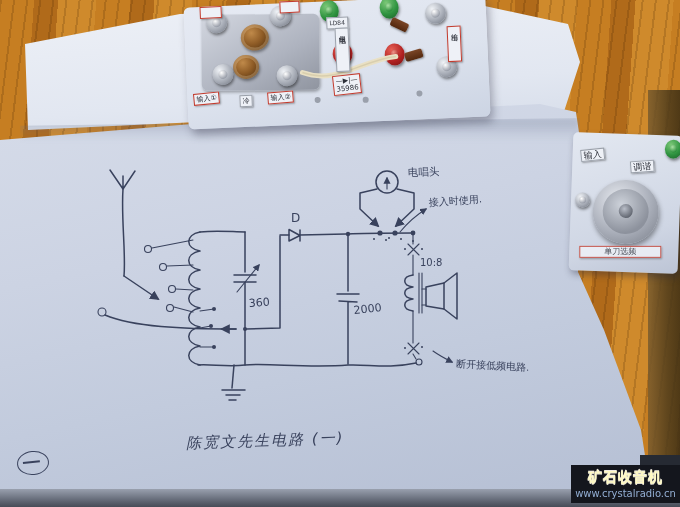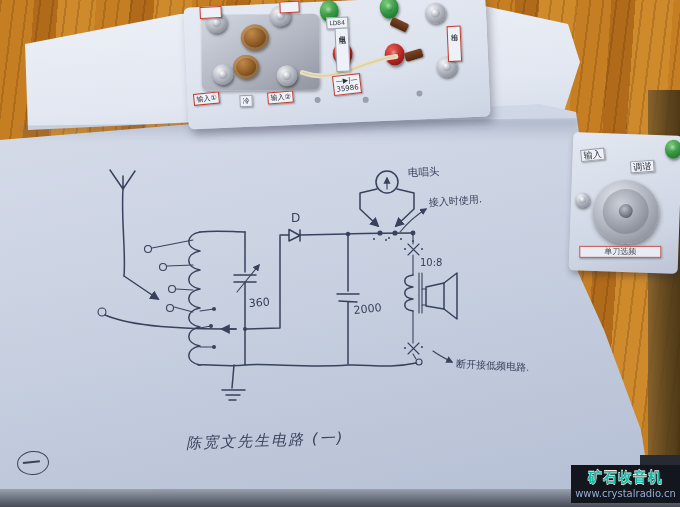--- a/index.html
+++ b/index.html
@@ -95,21 +95,21 @@
     left:17px;top:451px;width:30px;height:22px;border:1.6px solid #39425d;border-radius:50%;
     transform:rotate(-6deg);
   }
   #page-mark::after{content:"";position:absolute;left:5px;top:9px;width:17px;height:1.6px;background:#39425d;}
   
   #watermark{
     left:571px;top:465px;width:109px;height:38px;background:#14161d;
     display:flex;flex-direction:column;align-items:center;justify-content:center;gap:1px;
   }
   #wm-logo{
-    font-size:14px;font-weight:bold;color:#14b8a6;letter-spacing:1px;
+    font-size:14px;font-weight:bold;color:#fef9c3;letter-spacing:1px;
     text-shadow:0 0 1px #f0ece4, 0 1px 0 #d8d4cc, 0 -1px 0 #efeae2;
   }
   #wm-url{font-size:10px;color:#93aed3;}
 </style>
 </head>
 <body>
 
 <div id="photo">
 
   <div class="abs" id="right-dark-strip"></div>

